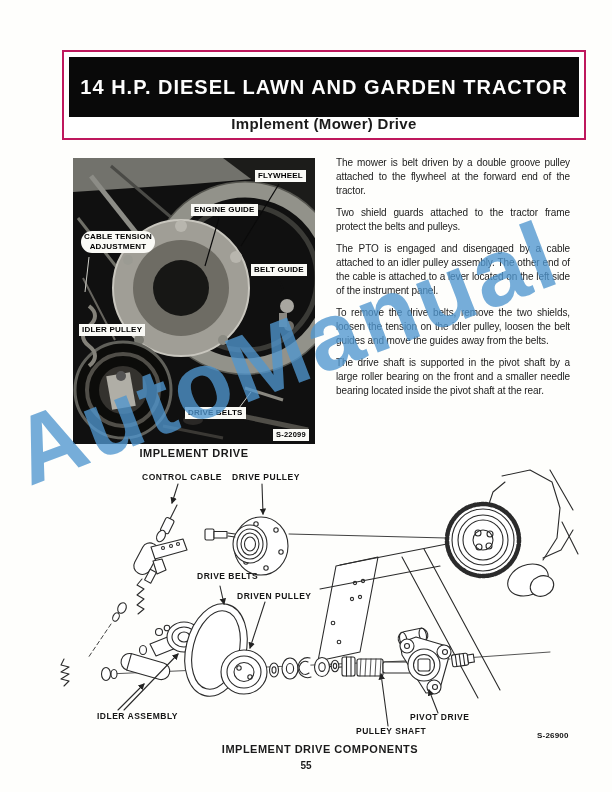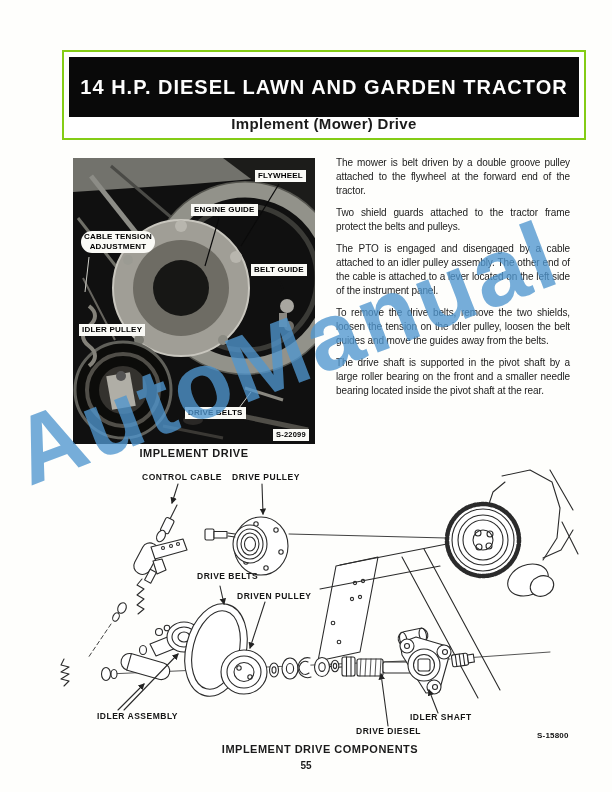--- a/index.html
+++ b/index.html
@@ -1,19 +1,19 @@
 <!DOCTYPE html>
 <html><head>
 <meta charset="utf-8">
 <style>
   html,body{margin:0;padding:0;background:#e8e8e8;}
   .page{position:relative;width:612px;height:792px;background:#fefefc;overflow:hidden;
         font-family:"Liberation Sans",sans-serif;color:#1b1b1b;}
   
-  .header-box{position:absolute;left:62px;top:50px;width:520px;height:86px;border:2px solid #84cc16;background:#fff;}
+  .header-box{position:absolute;left:62px;top:50px;width:520px;height:86px;border:2px solid #be185d;background:#fff;}
   .banner{position:absolute;left:5px;top:5px;right:5px;height:60px;background:#090909;color:#fdfdfd;
           display:flex;align-items:center;justify-content:center;font-size:20px;font-weight:bold;letter-spacing:1px;}
   .subtitle{position:absolute;left:0;right:0;bottom:1px;height:28px;display:flex;align-items:center;justify-content:center;
             font-size:15px;font-weight:bold;letter-spacing:.3px;}
   
   .photo{position:absolute;left:73px;top:158px;width:210px;height:286px;background:#4c1d95;}
   .photo svg{position:absolute;left:0;top:0;}
   .plabel{position:absolute;background:#fafaf6;color:#000;font-size:8px;font-weight:bold;letter-spacing:.2px;
           padding:1px 3px;line-height:10px;white-space:nowrap;z-index:3;}
   .plabel.center{text-align:center;border-radius:11px;}
@@ -266,22 +266,22 @@
       <line x1="338" y1="264" x2="331" y2="212" marker-end="url(#arr)"></line>
       <line x1="388" y1="251" x2="379" y2="228" marker-end="url(#arr)"></line>
     </g>
   </svg>
 
   <div class="dlabel" style="left:142px;top:472px">CONTROL CABLE</div>
   <div class="dlabel" style="left:232px;top:472px">DRIVE PULLEY</div>
   <div class="dlabel" style="left:197px;top:571px">DRIVE BELTS</div>
   <div class="dlabel" style="left:237px;top:591px">DRIVEN PULLEY</div>
   <div class="dlabel" style="left:97px;top:711px">IDLER ASSEMBLY</div>
-  <div class="dlabel" style="left:356px;top:726px">DRIVE DIESEL</div>
-  <div class="dlabel" style="left:410px;top:712px">IDLER SHAFT</div>
-  <div class="fig-num" style="left:537px;top:731px">S-15800</div>
+  <div class="dlabel" style="left:356px;top:726px">PULLEY SHAFT</div>
+  <div class="dlabel" style="left:410px;top:712px">PIVOT DRIVE</div>
+  <div class="fig-num" style="left:537px;top:731px">S-26900</div>
 
   <div class="diagram-caption">IMPLEMENT DRIVE COMPONENTS</div>
   <div class="page-number">55</div>
 
   <div class="watermark">AutoManual</div>
 
 </div>
 
 </body></html>

